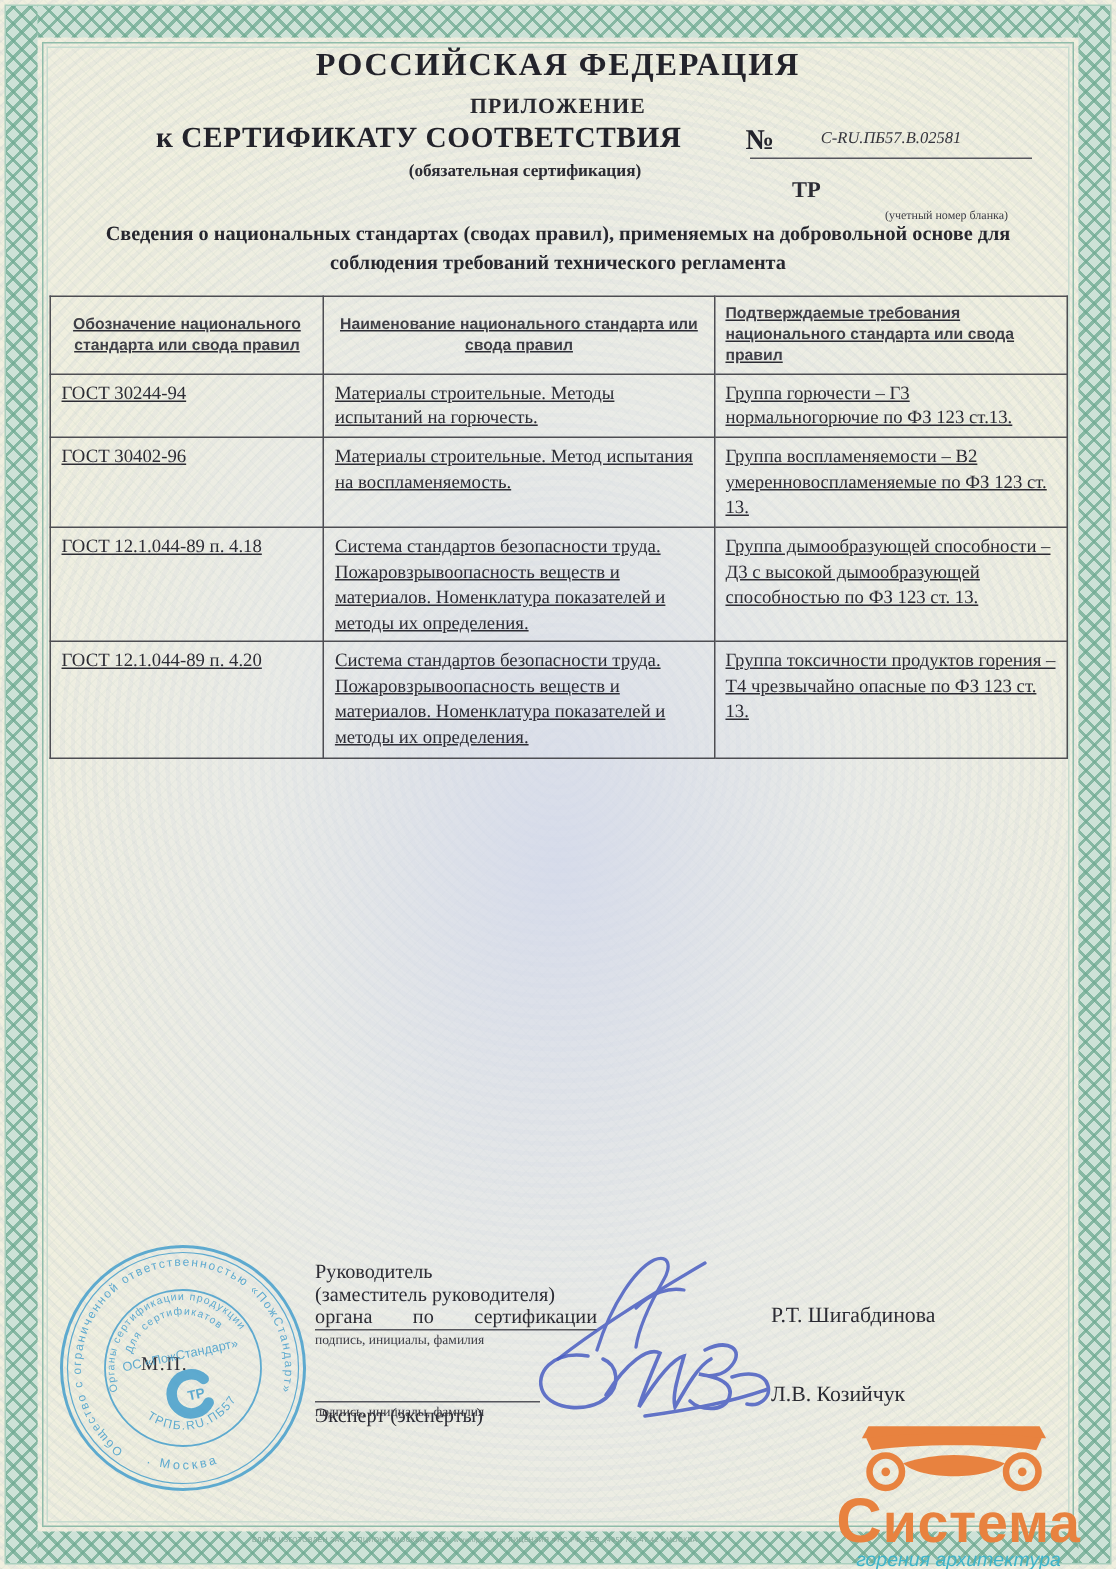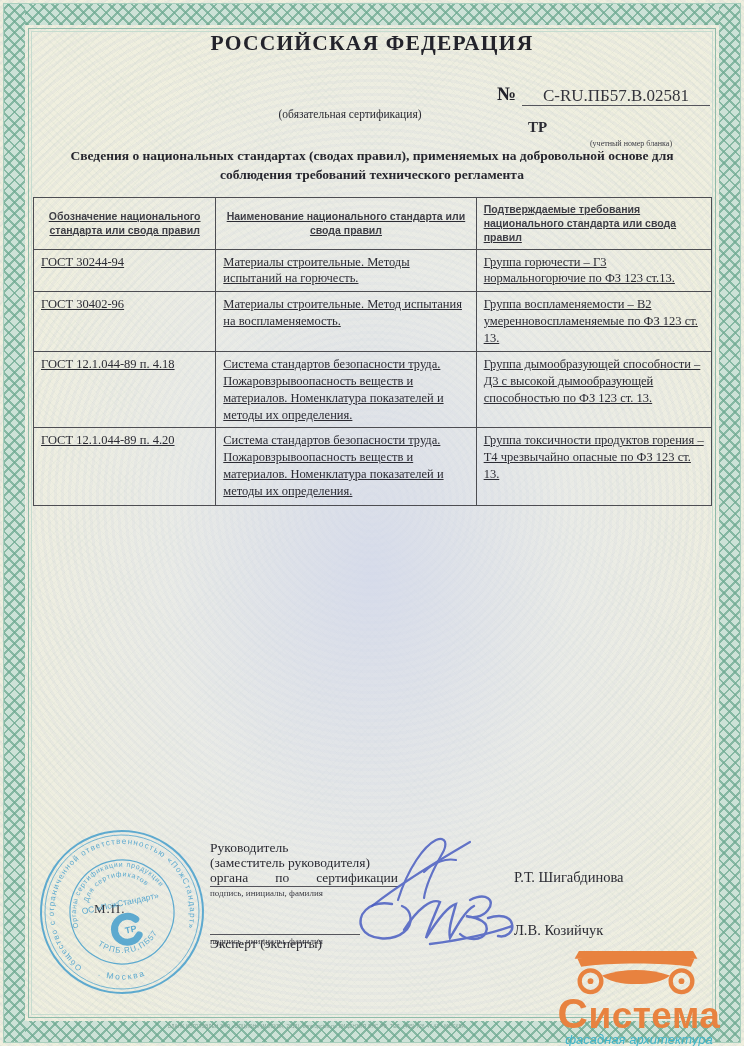--- a/index.html
+++ b/index.html
@@ -29,22 +29,22 @@
   .band.left { top:4px; bottom:4px; left:4px; width:21px; }
   .band.right { top:4px; bottom:4px; right:4px; width:21px; }
   .frame1 { position:absolute; inset:28px; border:1px solid #8fbcaa; }
   .frame2 { position:absolute; inset:31px; border:1px solid #c6dccf; }
 
   
   .country { left:0; right:0; top:31px; text-align:center; font-size:21.5px; font-weight:bold; letter-spacing:1.2px; color:#23232b; }
   .doctype { left:0; right:0; top:63px; text-align:center; font-size:14.5px; font-weight:bold; letter-spacing:0.8px; color:#28282f; }
   .certlabel { left:104px; top:82px; font-size:19.5px; font-weight:bold; letter-spacing:0.4px; color:#23232b; }
   .numsign { left:497px; top:83px; font-size:19px; font-weight:bold; color:#23232b; }
-  .certnum { left:522px; top:86px; width:188px; height:20px; text-align:center; font-size:17px; color:#33333b; border-bottom:1px solid #55555c; }
-  .certkind { left:0; width:700px; top:108px; text-align:center; font-size:11.5px; font-weight:normal; color:#2b2b33; }
+  .certnum { left:500px; top:86px; width:188px; height:20px; text-align:center; font-size:11px; color:#33333b; border-bottom:1px solid #55555c;font-style:italic; }
+  .certkind { left:0; width:700px; top:108px; text-align:center; font-size:11.5px; font-weight:bold; color:#2b2b33; }
   .tr-prefix { left:528px; top:119px; font-size:15px; font-weight:bold; color:#2b2b33; }
   .blanknum { left:556px; top:116px; width:150px; height:21px; text-align:center; border-bottom:1px solid #55555c;
     font-family:"DejaVu Sans Mono","Liberation Mono",monospace; font-size:15.5px; font-weight:bold; letter-spacing:3.5px; color:#cf4a3c; }
   .blankcap { left:556px; top:139px; width:150px; text-align:center; font-size:8px; color:#3c3c44; }
   .intro { left:60px; top:146px; width:624px; text-align:center; font-size:13.5px; font-weight:bold; line-height:1.42; color:#26262e; }
 
   
   table.std { position:absolute; left:33px; top:197px; width:679px; border-collapse:collapse;text-decoration:underline; }
   table.std th, table.std td { border:1px solid #4d4d52; vertical-align:top; padding:4px 7px 4px 7px; }
   table.std th { font-family:"Liberation Sans","DejaVu Sans",sans-serif; font-size:10.5px; font-weight:bold; color:#3f3f46; line-height:1.35; height:36px; }
@@ -83,20 +83,22 @@
 
   <div class="hairline"></div>
   <div class="band top"></div>
   <div class="band bottom"></div>
   <div class="band left"></div>
   <div class="band right"></div>
   <div class="frame1"></div>
   <div class="frame2"></div>
 
   <div class="abs country">РОССИЙСКАЯ ФЕДЕРАЦИЯ</div>
+  <div class="abs doctype">ПРИЛОЖЕНИЕ</div>
+  <div class="abs certlabel">к СЕРТИФИКАТУ СООТВЕТСТВИЯ</div>
   <div class="abs numsign">№</div>
   <div class="abs certnum">C-RU.ПБ57.В.02581</div>
   <div class="abs certkind">(обязательная сертификация)</div>
   <div class="abs tr-prefix">ТР</div>
   <div class="abs blankcap">(учетный номер бланка)</div>
   <div class="abs intro">Сведения о национальных стандартах (сводах правил), применяемых на добровольной основе для соблюдения требований технического регламента</div>
 
   <table class="std">
     <tbody>
         <tr>
@@ -199,18 +201,18 @@
         <path d="M 26 4 L 184 4 L 190 15 L 20 15 Z" stroke="none"></path>
         <path d="M 24 15 C 60 9 150 9 186 15 L 181 26 C 142 20 68 20 29 26 Z" stroke="none"></path>
         <circle cx="42" cy="46" r="15" fill="none" stroke-width="6"></circle>
         <circle cx="42" cy="46" r="4" stroke="none"></circle>
         <circle cx="168" cy="46" r="15" fill="none" stroke-width="6"></circle>
         <circle cx="168" cy="46" r="4" stroke="none"></circle>
         <path d="M 58 38 C 90 28 120 28 152 38 C 136 54 74 54 58 38 Z" stroke="none"></path>
       </g>
     </svg>
     <div class="wordmark">Система</div>
-    <div class="tagline">фасадная архитектура</div>
+    <div class="tagline">горения архитектура</div>
   </div>
 
   <div class="abs microtext">БЛАНК ИЗГОТОВЛЕН ЗАО «ОПЦИОН» (МОСКВА, 2012). www.opcion.ru. ЛИЦЕНЗИЯ ФНС РФ. ТЕЛ. (495) 726 47 42 • МОСКВА</div>
 
 </div>
 
 </body></html>

